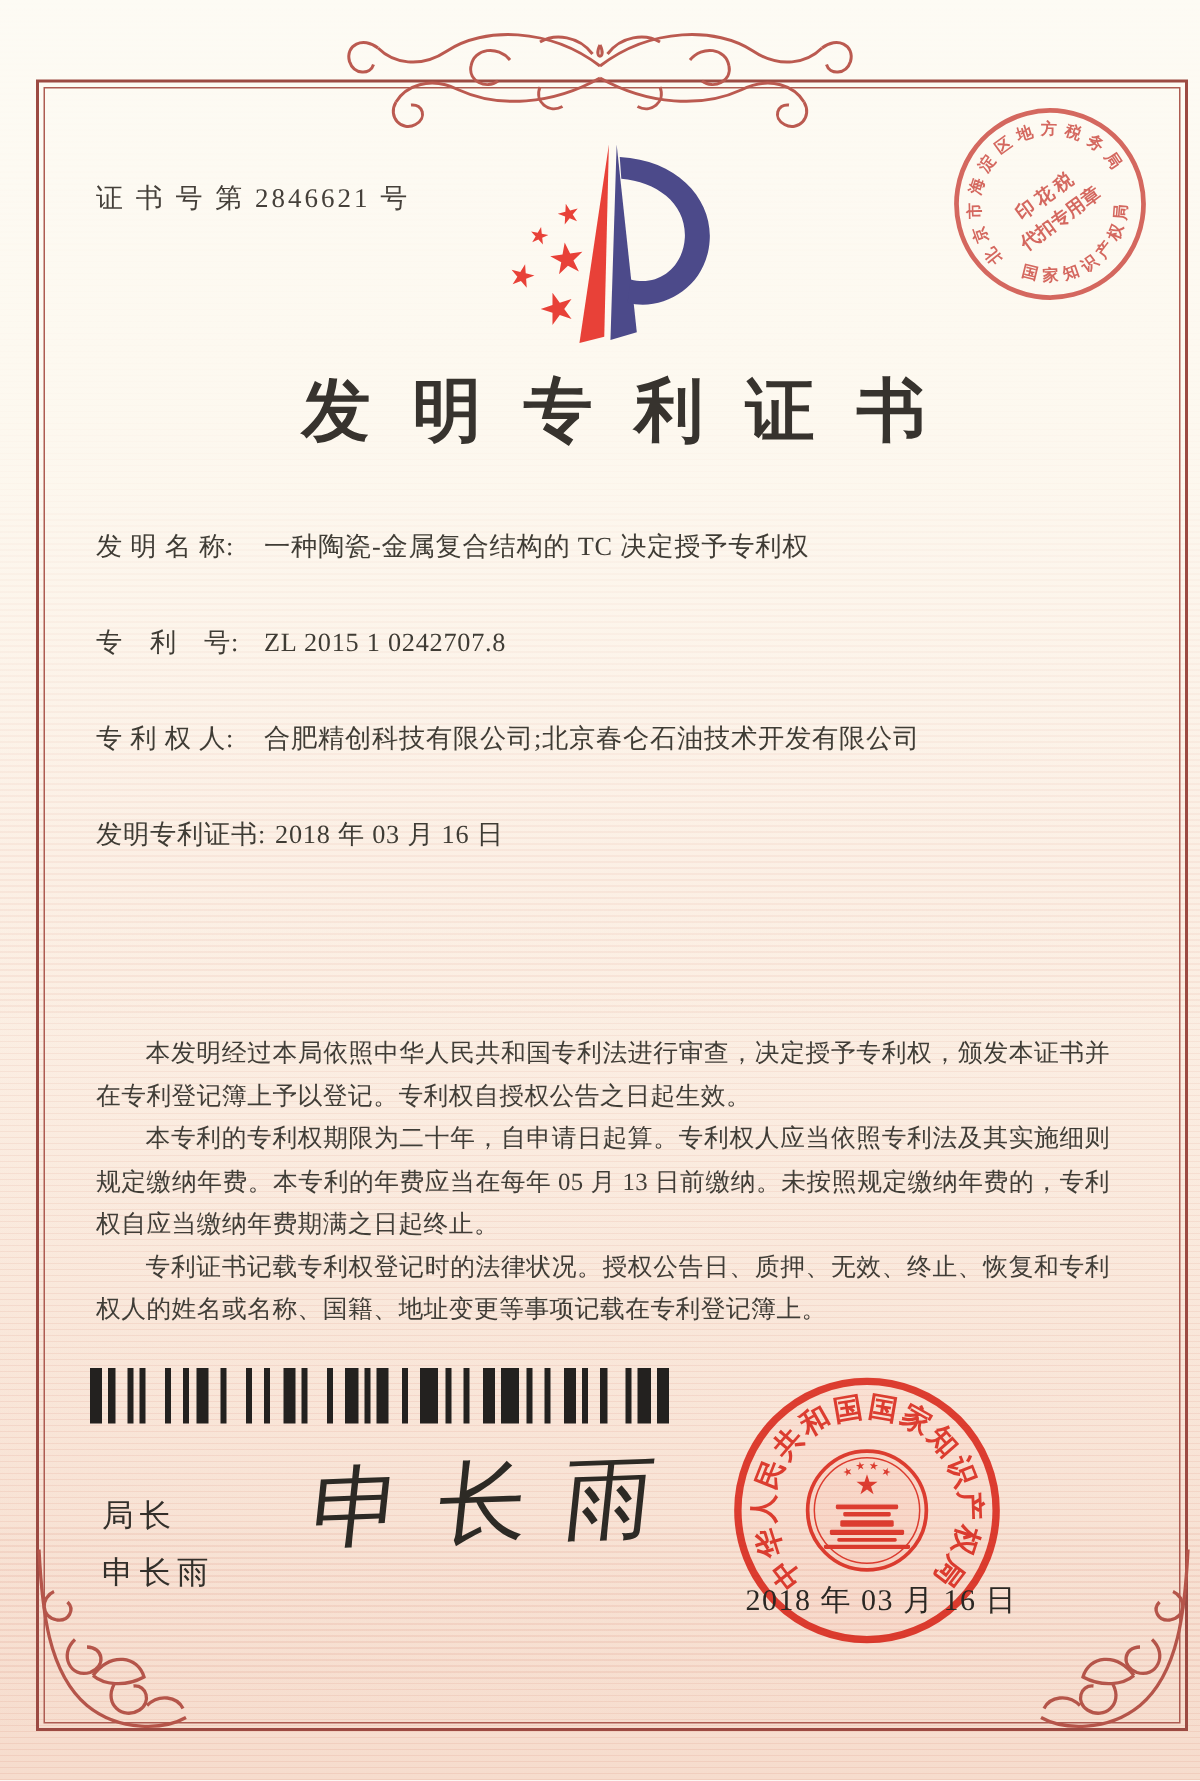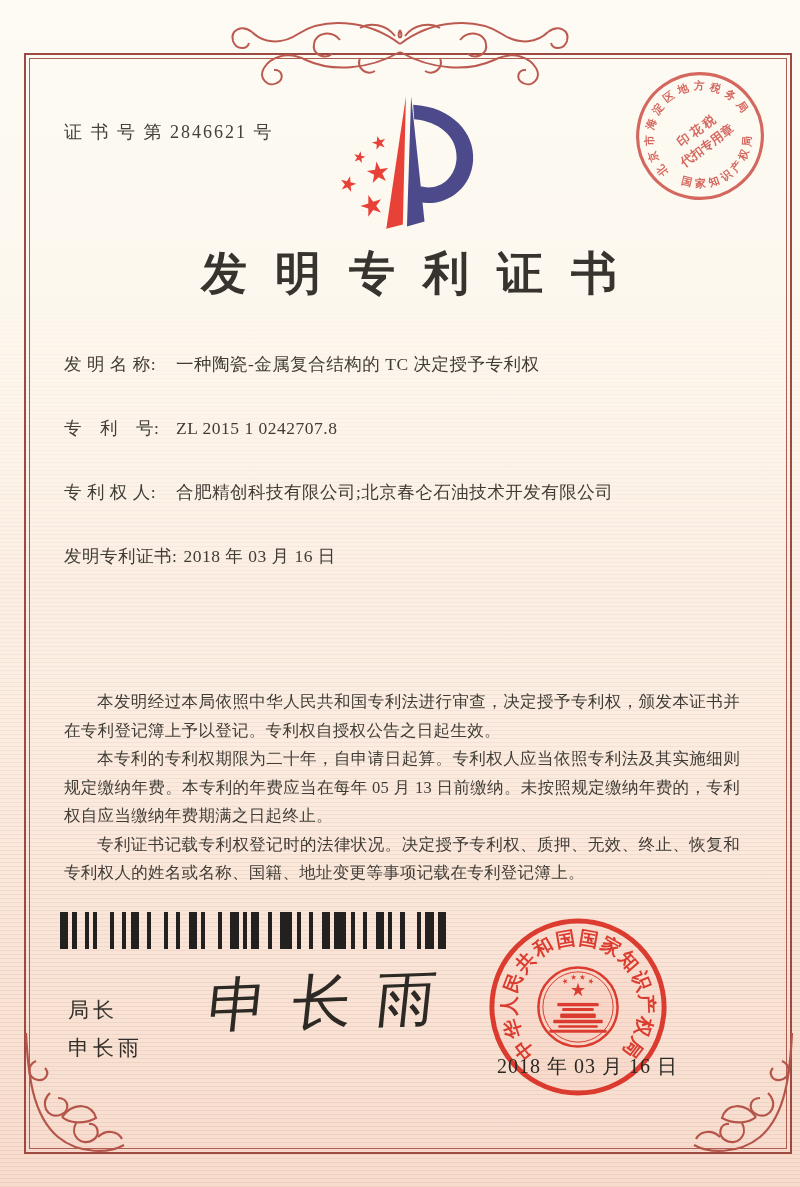--- a/index.html
+++ b/index.html
@@ -160,21 +160,21 @@
       <span class="flabel">专 利 权 人:</span><span class="fvalue">合肥精创科技有限公司;北京春仑石油技术开发有限公司</span>
     </div>
     <div class="field-row">
       <span class="flabel">发明专利证书:</span><span class="fvalue">2018 年 03 月 16 日</span>
     </div>
   </div>
 
   <div class="paragraphs">
     <p>本发明经过本局依照中华人民共和国专利法进行审查，决定授予专利权，颁发本证书并在专利登记簿上予以登记。专利权自授权公告之日起生效。</p>
     <p>本专利的专利权期限为二十年，自申请日起算。专利权人应当依照专利法及其实施细则规定缴纳年费。本专利的年费应当在每年 05 月 13 日前缴纳。未按照规定缴纳年费的，专利权自应当缴纳年费期满之日起终止。</p>
-    <p>专利证书记载专利权登记时的法律状况。决定授予专利权、质押、无效、终止、恢复和专利权人的姓名或名称、国籍、地址变更等事项记载在专利登记簿上。</p>
+    <p>专利证书记载专利权登记时的法律状况。授权公告日、质押、无效、终止、恢复和专利权人的姓名或名称、国籍、地址变更等事项记载在专利登记簿上。</p>
   </div>
 
   <div class="barcode" id="barcode">
       <div class="bar" style="flex-grow: 2;"></div>
       <div style="flex-grow: 1;"></div>
       <div class="bar" style="flex-grow: 1;"></div>
       <div style="flex-grow: 2;"></div>
       <div class="bar" style="flex-grow: 1;"></div>
       <div style="flex-grow: 1;"></div>
       <div class="bar" style="flex-grow: 1;"></div>

